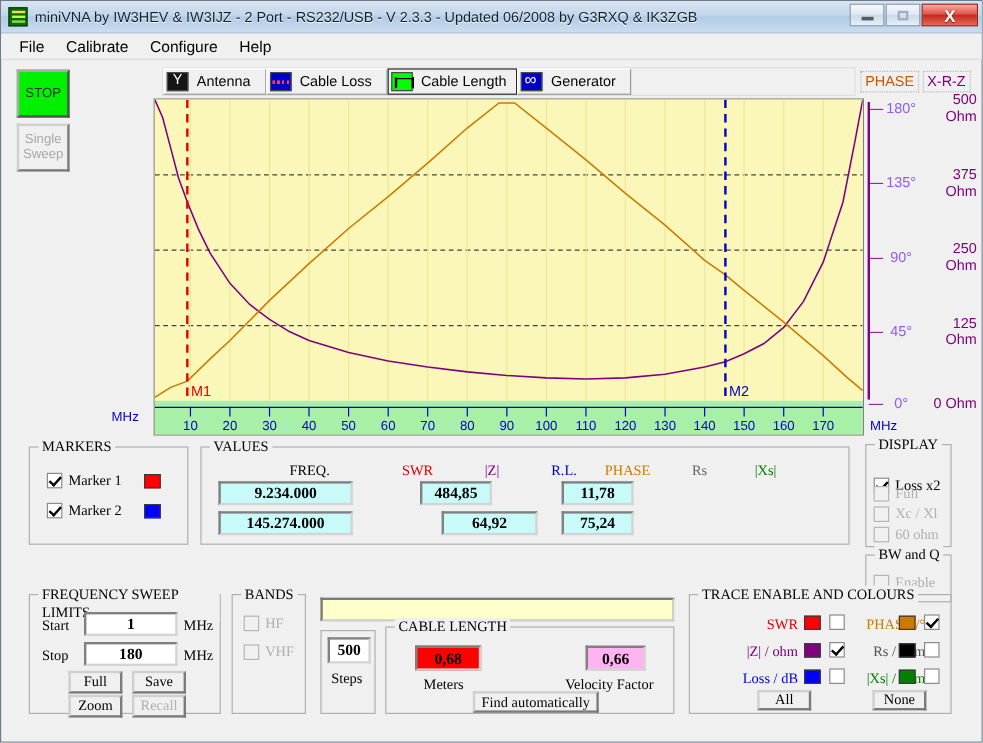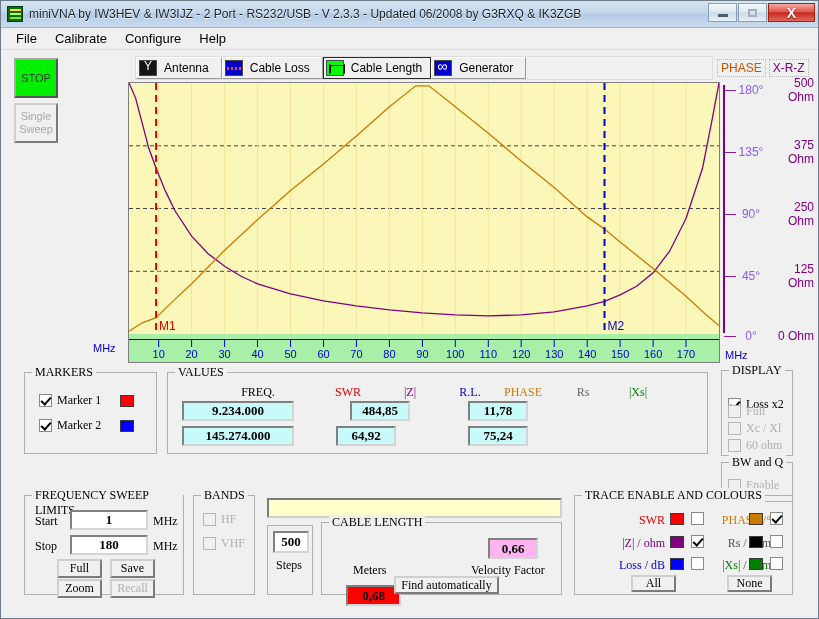--- a/index.html
+++ b/index.html
@@ -380,21 +380,21 @@
     <span class="colhdr" style="left:212px; top:12px; width:60px; color:#800080;">|Z|</span>
     <span class="colhdr" style="left:272px; top:12px; width:60px; color:#0000cc;">R.L.</span>
     <span class="colhdr" style="left:320px; top:12px; width:70px; color:#cc7a00;">PHASE</span>
     <span class="colhdr" style="left:390px; top:12px; width:50px; color:#666;">Rs</span>
     <span class="colhdr" style="left:440px; top:12px; width:60px; color:#008000;">|Xs|</span>
 
     <div class="valbox" style="position:absolute; left:14px; top:28px; width:112px; height:20px;">9.234.000</div>
     <div class="valbox" style="position:absolute; left:14px; top:53px; width:112px; height:20px;">145.274.000</div>
 
     <div class="valbox" style="position:absolute; left:182px; top:28px; width:60px; height:20px;">484,85</div>
-    <div class="valbox" style="position:absolute; left:168px; top:53px; width:60px; height:20px;">64,92</div>
+    <div class="valbox" style="position:absolute; left:200px; top:53px; width:80px; height:20px;">64,92</div>
 
     <div class="valbox" style="position:absolute; left:300px; top:28px; width:60px; height:20px;">11,78</div>
     <div class="valbox" style="position:absolute; left:300px; top:53px; width:60px; height:20px;">75,24</div>
   </div>
 
   <div class="grp" style="left:720px; top:369px; width:72px; height:86px;">
     <span class="legend">DISPLAY</span>
     <div class="chk" style="position:absolute; left:6px; top:26px;">
       <span class="box checked"></span>
       <span>Loss x2</span>
@@ -451,21 +451,21 @@
 
   <div style="position:absolute; left:266px; top:497px; width:295px; height:20px; background:#ffffcc; border:2px inset #cfcfcf;"></div>
 
   <div class="grp" style="left:266px; top:524px; width:46px; height:70px;">
     <div class="tfield" style="position:absolute; left:5px; top:5px; width:36px; height:22px;">500</div>
     <span class="rowlbl" style="left:8px; top:32px;">Steps</span>
   </div>
 
   <div class="grp" style="left:320px; top:521px; width:241px; height:73px;">
     <span class="legend">CABLE LENGTH</span>
-    <div style="position:absolute; left:24px; top:15px; width:55px; height:21px; background:#ff0000; border:2px inset #d4d4d4; display:flex; align-items:center; justify-content:center; font-weight:bold; font-size:13px;margin-top:47px;">0,68</div>
+    <div style="position:absolute; left:24px; top:15px; width:55px; height:21px; background:#ff0000; border:2px inset #d4d4d4; display:flex; align-items:center; justify-content:center; font-weight:bold; font-size:13px;">0,68</div>
     <span class="rowlbl" style="left:31px; top:40px;">Meters</span>
 
     <div style="position:absolute; left:166px; top:15px; width:50px; height:21px; background:#ffb3f0; border:2px inset #d4d4d4; display:flex; align-items:center; justify-content:center; font-weight:bold; font-size:13px;">0,66</div>
     <span class="rowlbl" style="left:149px; top:40px;">Velocity Factor</span>
 
     <div class="btn" style="position:absolute; left:72px; top:53px; width:105px; height:18px; font-size:12px;">Find automatically</div>
   </div>
 
   <div class="grp" style="left:573px; top:494px; width:219px; height:100px;">
     <span class="legend">TRACE ENABLE AND COLOURS</span>

